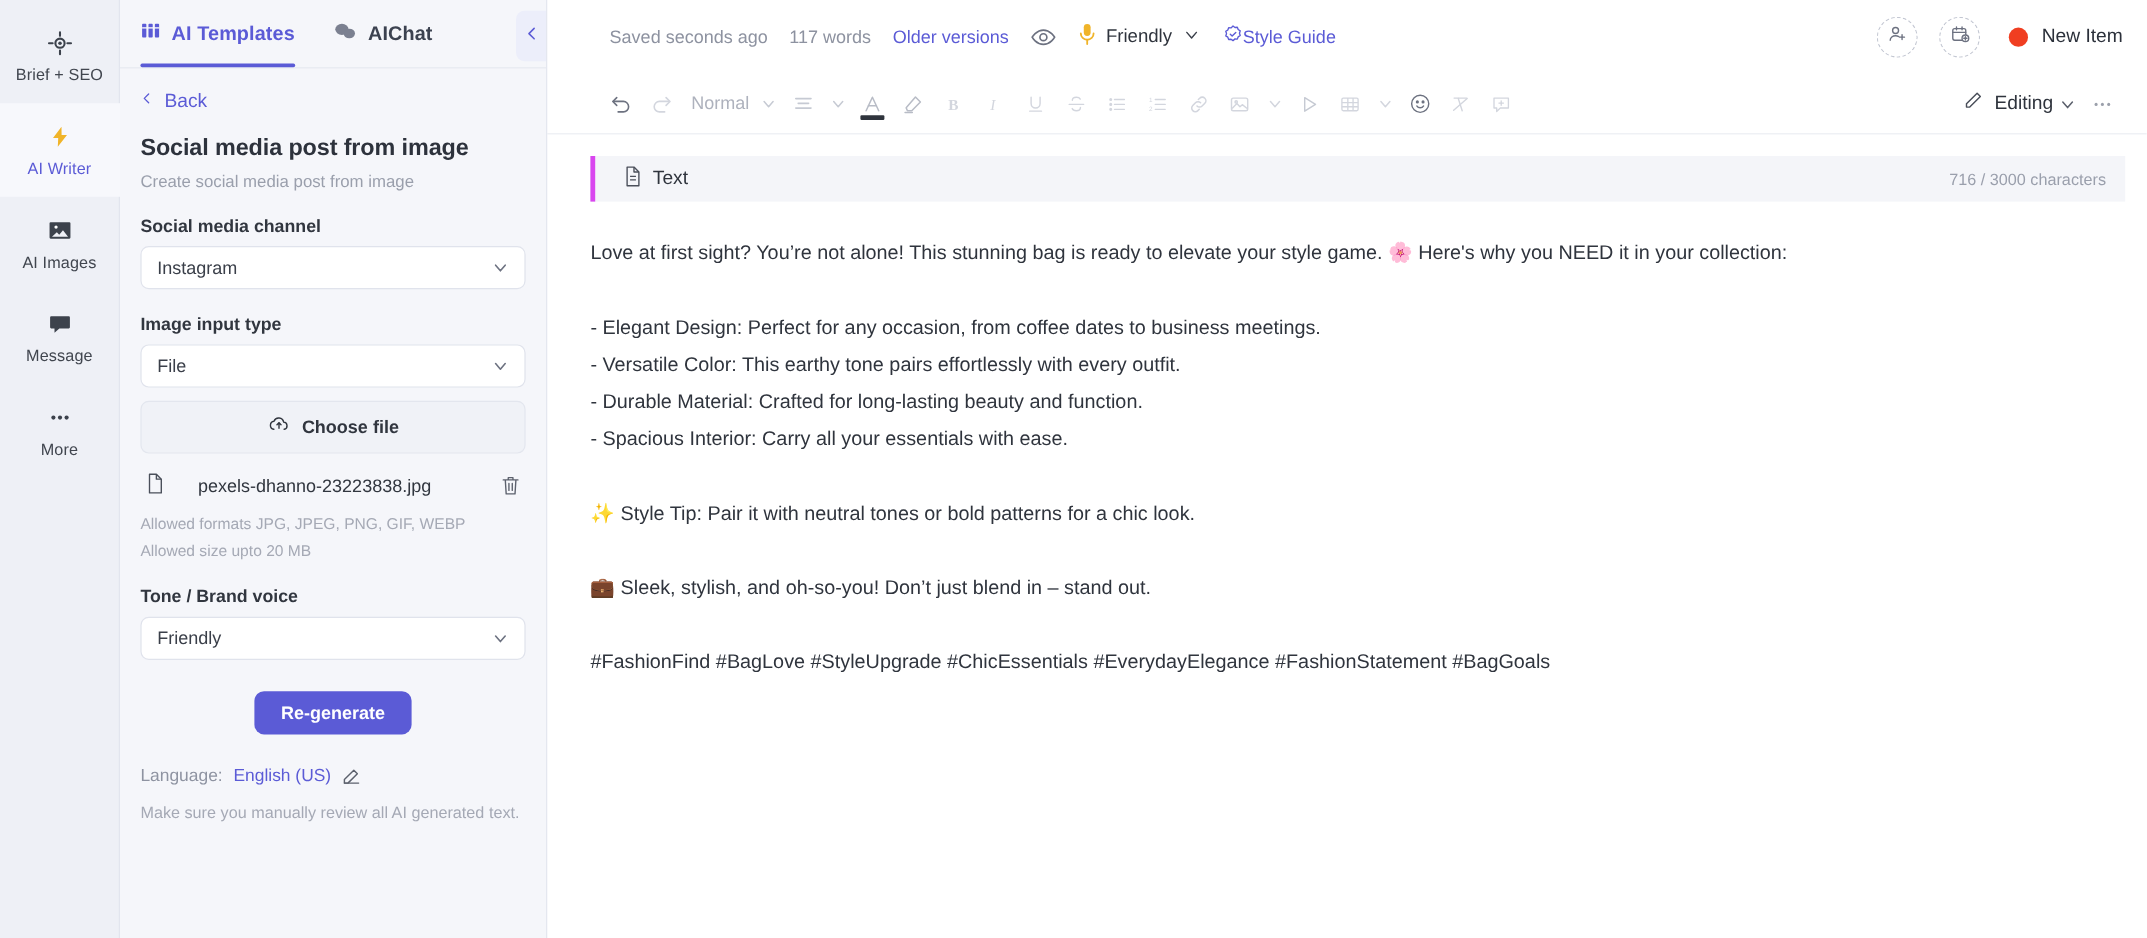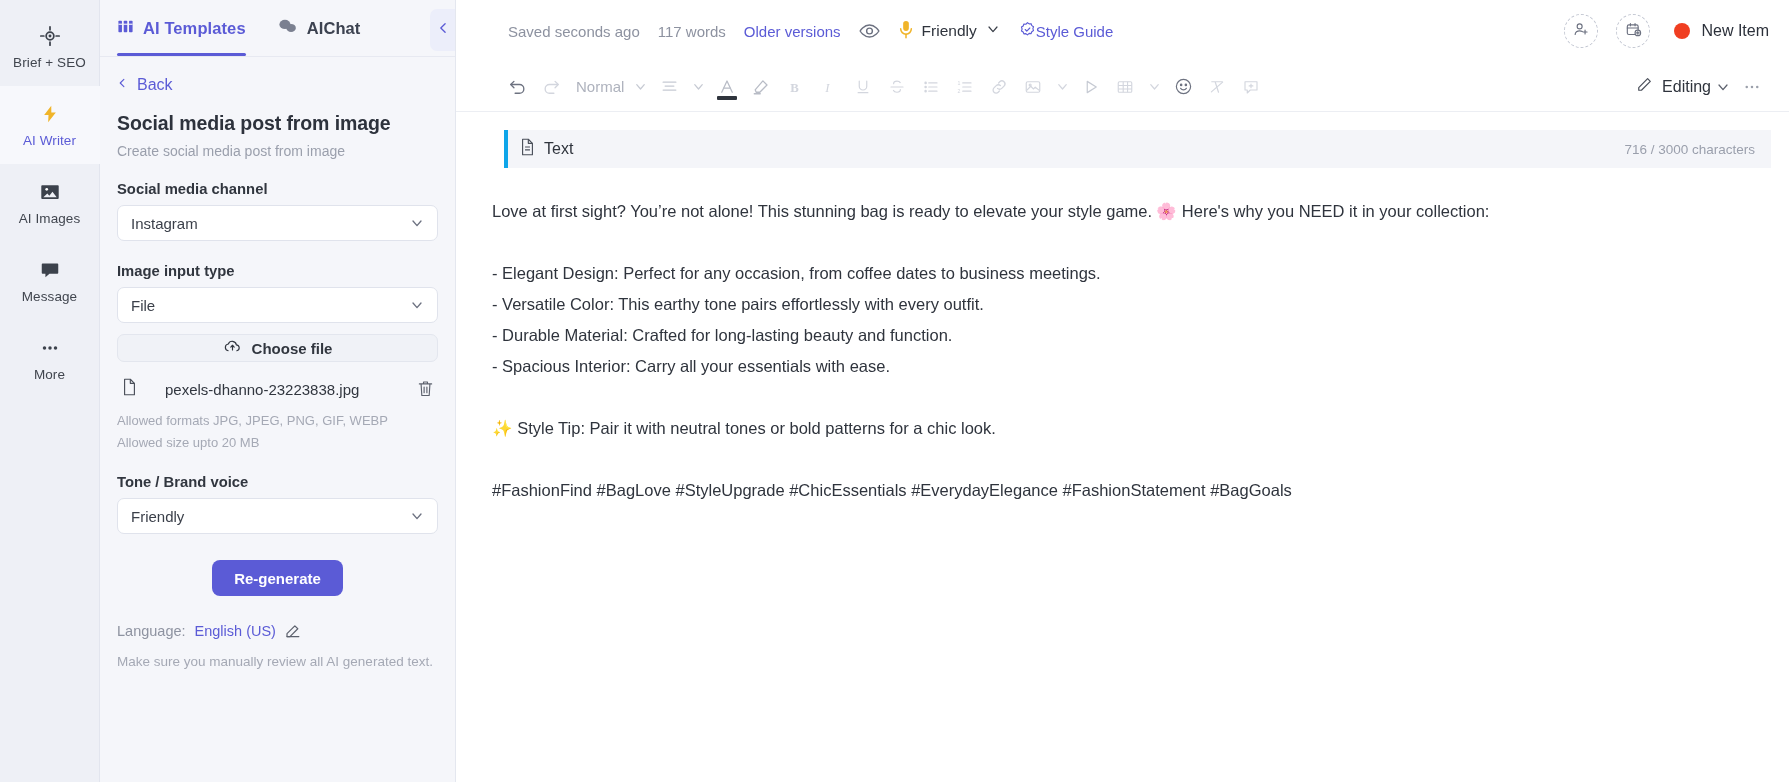--- a/index.html
+++ b/index.html
@@ -63,21 +63,21 @@
   .field-label { font-size: 14.8px; color: #31363f; font-weight: bold; margin-top: 22px; margin-bottom: 8px; }
   .select {
     height: 36px; background: #fff; border: 1px solid #e0e3ec; border-radius: 7px;
     display: flex; align-items: center; justify-content: space-between;
     padding: 0 12px 0 13px; cursor: pointer;
   }
   .select-val { font-size: 15px; color: #3a3f49; }
   .chev { color: #6d7281; display: flex; }
 
   .choose-file {
-    height: 28px; margin-top: 11px;
+    height: 44px; margin-top: 11px;
     background: #f0f2f7; border: 1px solid #e3e6ee; border-radius: 7px;
     display: flex; align-items: center; justify-content: center; gap: 10px;
     cursor: pointer;
   }
   .choose-file-label { font-size: 15px; color: #31363f; font-weight: bold; }
 
   .file-row {
     display: flex; align-items: center; height: 38px; margin-top: 8px;
     padding: 0 4px 0 5px; justify-content: space-between;
   }
@@ -148,24 +148,24 @@
     padding: 0 4px 0 8px; color: #c9ccd6; flex: 0 0 auto;
   }
   .tb-sel-label { font-size: 15px; color: #aeb2bd; }
   .tb-chev { width: 24px; height: 34px; display: flex; align-items: center; justify-content: center; color: #c6cad3; cursor: pointer; flex: 0 0 auto; }
   .font-color { position: relative; }
   .font-color-bar { position: absolute; left: 7px; right: 7px; bottom: 4px; height: 3.5px; background: #2f343d; border-radius: 1px; }
   .editing-btn { display: flex; align-items: center; gap: 9px; cursor: pointer; padding-left: 10px; flex: 0 0 auto; }
   .editing-label { font-size: 16px; color: #2f343d; }
 
   .textbar {
-    height: 38px; margin: 18px 18px 0 48px;
-    background: #f4f5f9; border-left: 4px solid #0ea5e9;
+    height: 38px; margin: 18px 18px 0 36px;
+    background: #f4f5f9; border-left: 4px solid #d946ef;
     display: flex; align-items: center; justify-content: space-between;
-    padding: 0 16px 0 12px;
+    padding: 0 16px 0 24px;
   }
   .textbar-left { display: flex; align-items: center; gap: 9px; }
   .textbar-label { font-size: 16px; color: #2f343d; }
   .charcount { font-size: 13.5px; color: #9a9fac; }
 
   .doc {
     flex: 1 1 auto; overflow: hidden;
     padding: 28px 40px 0 36px;
   }
   .p {
@@ -611,17 +611,18 @@
       <span class="charcount">716 / 3000 characters</span>
     </div>
 
     <div class="doc">
       <p class="p">Love at first sight? You’re not alone! This stunning bag is ready to elevate your style game. 🌸 Here's why you NEED it in your collection:</p>
       <p class="p gap">- Elegant Design: Perfect for any occasion, from coffee dates to business meetings.</p>
       <p class="p tight">- Versatile Color: This earthy tone pairs effortlessly with every outfit.</p>
       <p class="p tight">- Durable Material: Crafted for long-lasting beauty and function.</p>
       <p class="p tight">- Spacious Interior: Carry all your essentials with ease.</p>
       <p class="p gap">✨ Style Tip: Pair it with neutral tones or bold patterns for a chic look.</p>
+      <p class="p gap">💼 Sleek, stylish, and oh-so-you! Don’t just blend in – stand out.</p>
       <p class="p gap">#FashionFind #BagLove #StyleUpgrade #ChicEssentials #EverydayElegance #FashionStatement #BagGoals</p>
     </div>
 
   </main>
 </div>
 
 </body></html>

